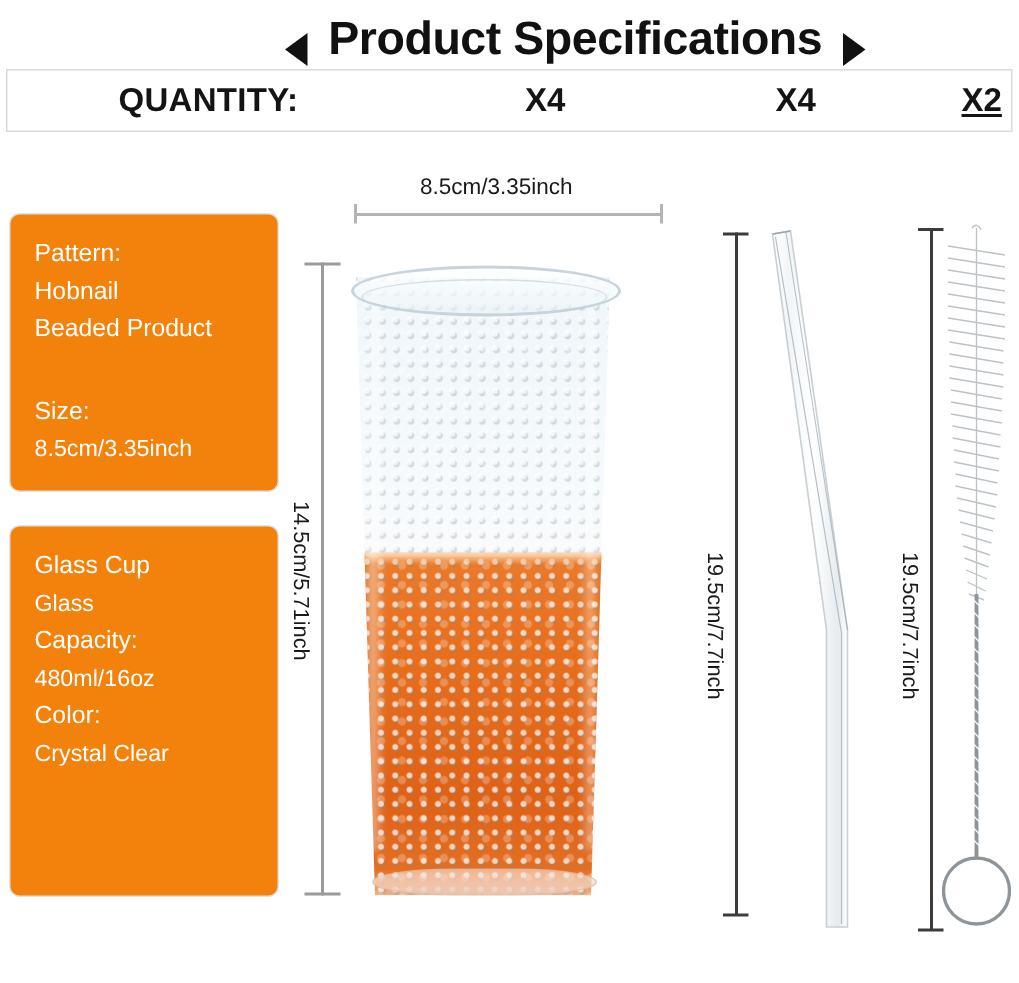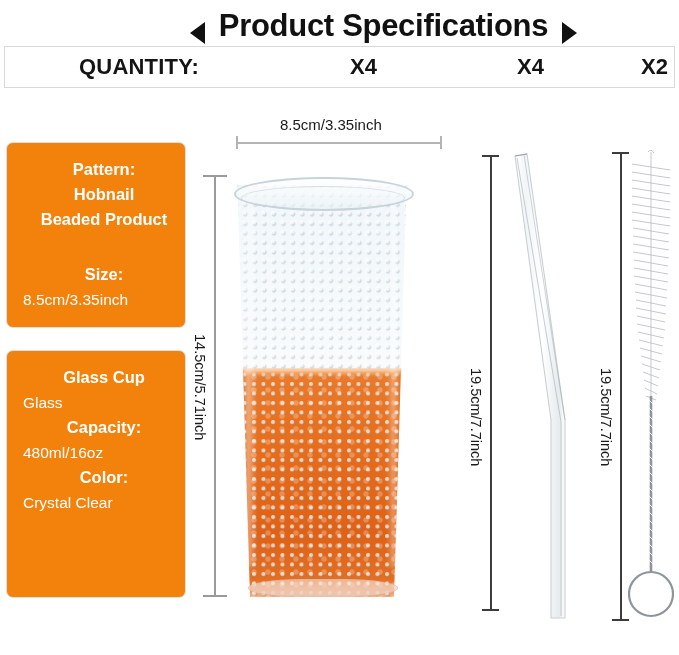--- a/index.html
+++ b/index.html
@@ -33,31 +33,31 @@
     position:relative;width:100%;height:100%;
     background:linear-gradient(90deg,#f57c00 0%,#f9862a 18%,#fb9a3e 45%,#fcae58 72%,#fdc173 100%);
   }
   .qty-label{
     position:absolute;top:50%;transform:translateY(-50%);
     font-size:22px;font-weight:bold;color:#141414;white-space:nowrap;
   }
   .qty-title{left:54px;letter-spacing:0.2px;}
   .qty-1{left:325px;}
   .qty-2{left:492px;}
-  .qty-3{left:616px;}
+  .qty-3{left:616px;text-decoration:underline;}
   
   .info-box{
     position:absolute;left:6px;
     background:#f2820c;border:1px solid #e0e0e0;border-radius:7px;
     box-sizing:border-box;color:#ffffff;padding:14px 0 14px 16px;
   }
   .box-pattern{top:142px;width:180px;height:186px;}
   .box-cup{top:350px;width:180px;height:248px;}
   .info-line{font-size:16.5px;line-height:25px;white-space:nowrap;}
-  .info-line.bold{font-weight:bold;text-align:center;}
+  .info-line.bold{font-weight:normal;}
   .info-line.gap{margin-top:30px;}
   .info-line.small{font-size:15.5px;}
   
   .dim-v{position:absolute;background:#9a9a9a;width:2px;}
   .dim-v.dark{background:#3c3c3c;width:1.5px;}
   .dim-cap{position:absolute;background:#9a9a9a;height:2px;}
   .dim-cap.dark{background:#3c3c3c;height:1.5px;}
   .dim-h{position:absolute;background:#b4b4b4;height:2px;}
   .dim-cap-v{position:absolute;background:#b4b4b4;width:2px;}
   .dim-label-v{

